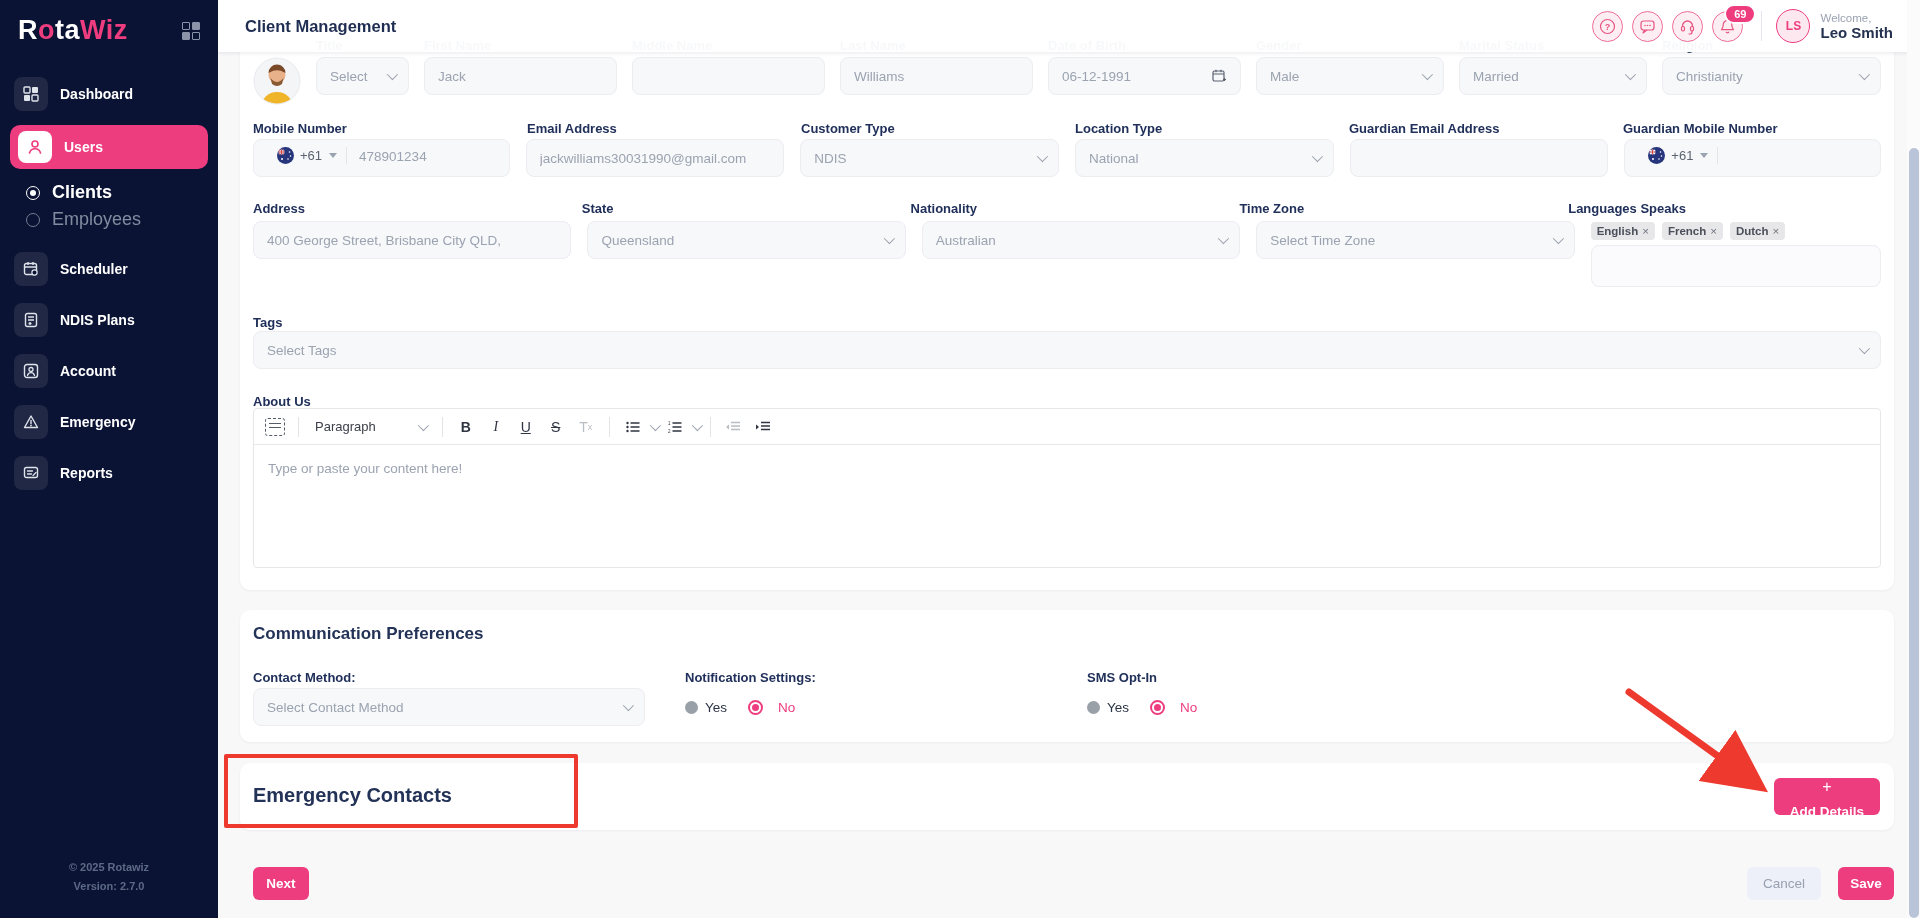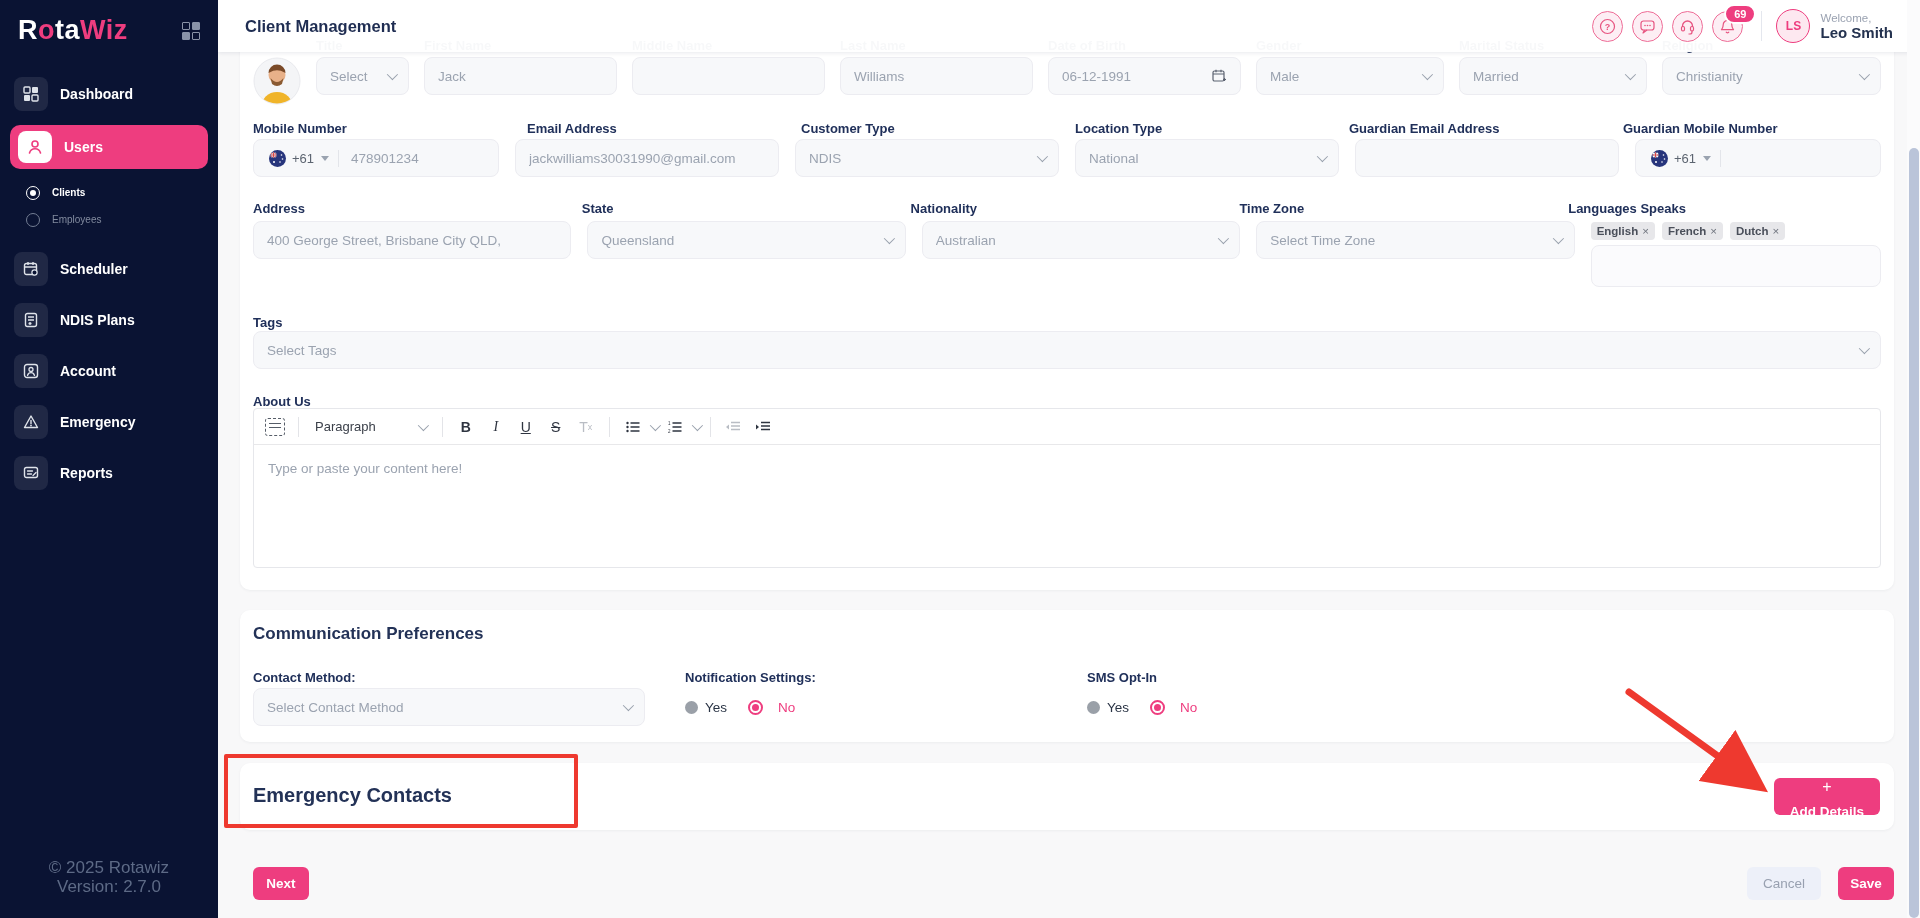--- a/index.html
+++ b/index.html
@@ -15,27 +15,27 @@
   .grid-toggle span { border:1.5px solid #8a93a8; border-radius:1px; }
   .grid-toggle span:nth-child(2), .grid-toggle span:nth-child(3) { background:#8a93a8; }
   .nav { margin-top:18px; }
   .nav-item { display:flex; align-items:center; height:40px; padding-left:14px; margin-bottom:11px; cursor:pointer; }
   .icon-box { width:34px; height:34px; border-radius:8px; background:rgba(255,255,255,.09); display:flex; align-items:center; justify-content:center; flex:0 0 34px; }
   .nav-item .nlabel { color:#ffffff; font-size:14px; font-weight:700; margin-left:12px; }
   .nav-active { margin:2px 10px 10px 10px; height:44px; border-radius:10px; background:#ee3d7f; display:flex; align-items:center; padding-left:8px; cursor:pointer; }
   .nav-active .icon-box { background:#ffffff; width:32px; height:32px; }
   .nav-active .nlabel { color:#fff; font-size:14px; font-weight:700; margin-left:12px; }
   .sub-item { display:flex; align-items:center; height:27px; padding-left:26px; cursor:pointer; }
-  .sub-item .slabel { margin-left:12px; font-size:10px; font-weight:700; color:#ffffff; }
+  .sub-item .slabel { margin-left:12px; font-size:18px; font-weight:700; color:#ffffff; }
   .sub-item.dim .slabel { color:#828b9f; font-weight:400; }
   .srad { width:14px; height:14px; border-radius:50%; border:1.5px solid #ffffff; display:flex; align-items:center; justify-content:center; }
   .srad .dot { width:6px; height:6px; border-radius:50%; background:#ffffff; }
   .sub-item.dim .srad { border-color:#737d93; }
   .nav-gap { height:16px; }
-  .side-footer { position:absolute; bottom:22px; left:0; width:100%; text-align:center; color:#5d6a86; font-size:17px; font-weight:400; line-height:19px; }
+  .side-footer { position:absolute; bottom:22px; left:0; width:100%; text-align:center; color:#5d6a86; font-size:11px; font-weight:700; line-height:19px; }
 
   
   .main { position:absolute; left:218px; top:0; width:1702px; height:918px; }
   .topbar { position:absolute; left:0; top:0; width:100%; height:52px; background:rgba(255,255,255,.96); z-index:10; box-shadow:0 1px 4px rgba(25,39,80,.10); display:flex; align-items:center; }
   .page-title { font-size:16.5px; font-weight:700; color:#1f2d52; margin-left:27px; }
   .topbar-right { margin-left:auto; display:flex; align-items:center; margin-right:27px; }
   .cbtn { width:31px; height:31px; border-radius:50%; border:1.4px solid #ee6d97; background:#fdeef4; display:flex; align-items:center; justify-content:center; margin-left:9px; position:relative; cursor:pointer; }
   .badge { position:absolute; top:-8px; right:-14px; background:#ee3d7f; color:#fff; font-size:11px; font-weight:700; padding:2px 8px; border-radius:10px; border:2px solid #fff; }
   .tdivider { width:1px; height:30px; background:#e4e7ee; margin:0 14px 0 18px; }
   .avatar-ls { width:34px; height:34px; border-radius:50%; border:1.6px solid #ee3d7f; background:#fde8f0; color:#ee3d7f; font-size:12px; font-weight:700; display:flex; align-items:center; justify-content:center; cursor:pointer; }
@@ -51,21 +51,21 @@
   .abs { position:absolute; }
 
   .lbl { font-size:13px; font-weight:600; color:#20305a; }
   .inp { background:#f7f8fa; border:1px solid #ececf1; border-radius:8px; height:38px; display:flex; align-items:center; padding:0 13px; font-size:13.5px; color:#9ba3b0; overflow:hidden; white-space:nowrap; }
   .inp .val { overflow:hidden; white-space:nowrap; }
   .sel { justify-content:space-between; }
   .chev { width:8px; height:8px; border-right:1.6px solid #98a0ac; border-bottom:1.6px solid #98a0ac; transform:rotate(45deg) translateY(-2px); flex:0 0 8px; margin-left:8px; }
   .tri { width:0; height:0; border-left:4px solid transparent; border-right:4px solid transparent; border-top:5px solid #9aa3b0; margin-left:7px; }
   .frow { position:absolute; left:13px; right:13px; display:flex; gap:15px; }
   .lrow { position:absolute; left:13px; right:13px; display:flex; gap:15px; }
-  .phone { display:flex; padding:4px; }
+  .phone { display:flex; padding:12px;align-items:flex-end; }
   .phone .code { display:flex; align-items:center; padding:0 9px 0 11px; border-right:1px solid #e3e5ea; flex:0 0 auto; color:#5c6470; font-size:13px; }
   .phone .num { display:flex; align-items:center; padding:0 12px; color:#9ba3b0; flex:1; overflow:hidden; }
   .chips { display:flex; gap:7px; }
   .chip { background:#e7e7ea; border-radius:4px; font-size:11.5px; color:#4a4f5a; font-weight:600; padding:3px 6px; display:flex; align-items:center; cursor:pointer; }
   .chip::after { content:"×"; color:#6e737d; margin-left:4px; font-weight:400; }
 
   
   .editor { position:absolute; left:13px; right:13px; top:426px; height:160px; border:1px solid #e6e7eb; border-radius:4px; background:#fff; }
   .etoolbar { height:36px; border-bottom:1px solid #e8e8ea; display:flex; align-items:center; padding:0 8px; gap:4px; }
   .tbtn { min-width:26px; height:26px; display:flex; align-items:center; justify-content:center; color:#2e3440; font-size:14px; cursor:pointer; border-radius:3px; }

